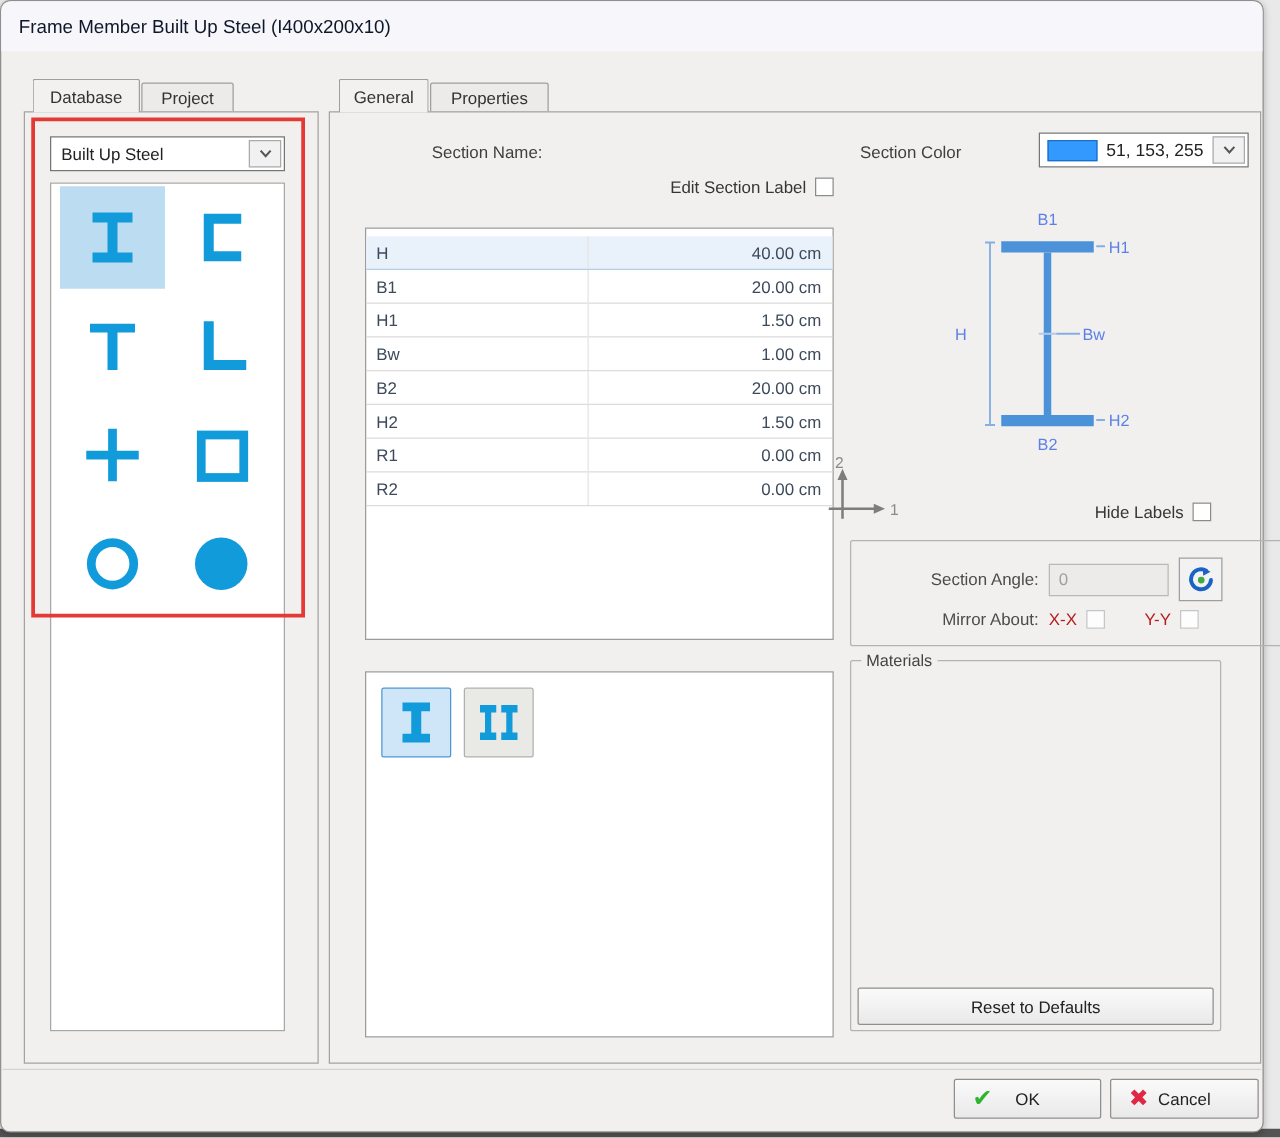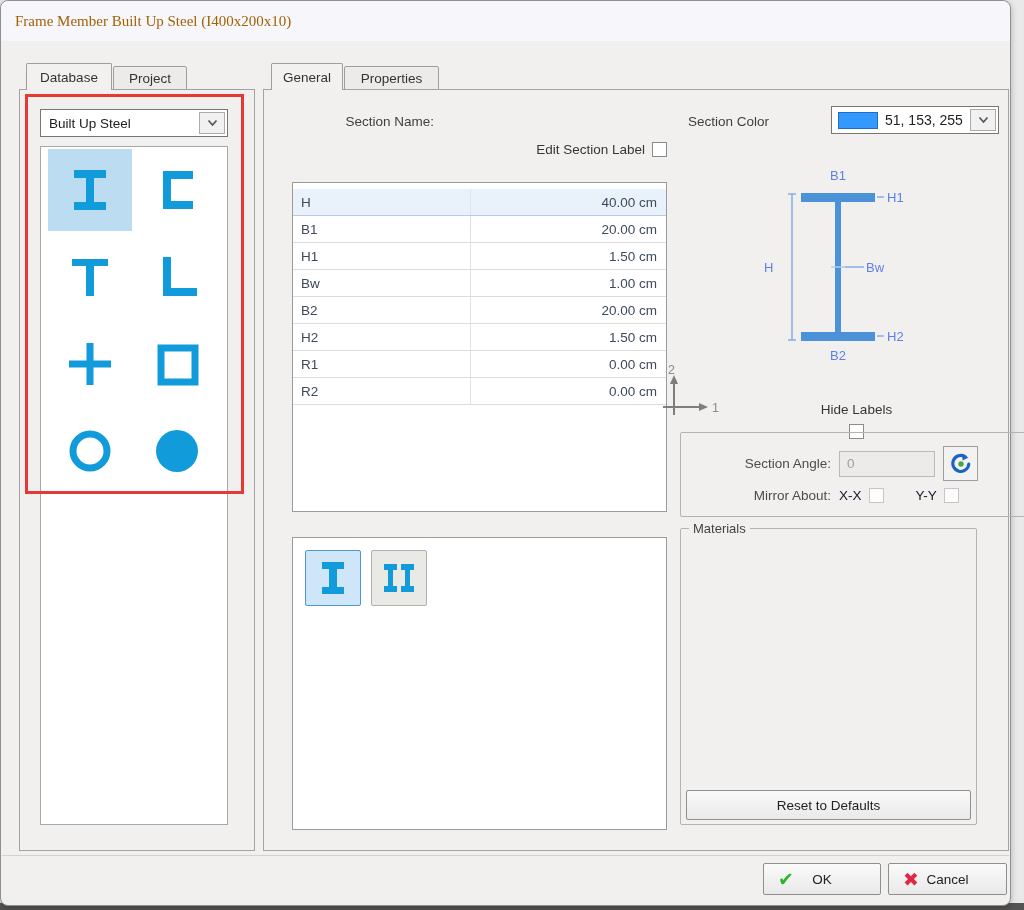--- a/index.html
+++ b/index.html
@@ -13,21 +13,21 @@
   .bottom-strip{position:absolute;left:0;right:0;bottom:0;height:7px;background:#545454;}
   .dialog{
     position:absolute;left:0;top:0;width:1009px;height:904px;
     background:#f1f0ee;border:1px solid #8f8f8f;border-radius:8px;
     box-shadow:0 2px 6px rgba(0,0,0,.25);
   }
   .titlebar{
     position:absolute;left:0;top:0;right:0;height:40px;
     background:#f7f7fb;border-radius:8px 8px 0 0;
     display:flex;align-items:center;padding-left:14px;box-sizing:border-box;
-    font-size:15px;color:#a16207;font-family:Liberation Serif, serif;
+    font-size:15px;color:#0f172a;
   }
   
   .tab{position:absolute;box-sizing:border-box;border:1px solid #9e9e9e;
        display:flex;align-items:center;justify-content:center;font-size:13.5px;color:#333;
        border-radius:2px 2px 0 0;cursor:default;}
   .tab.active{background:#f2f1f0;border-bottom:none;z-index:3;}
   .tab.inactive{background:#ecebea;z-index:1;}
   .tabpage{position:absolute;box-sizing:border-box;border:1px solid #a3a3a3;background:#f1f0ee;z-index:2;}
 
   
@@ -61,21 +61,21 @@
   .panel-white{position:absolute;box-sizing:border-box;background:#fff;border:1px solid #9b9b9b;}
   .variant-btn{position:absolute;width:56px;height:56px;box-sizing:border-box;
     display:flex;align-items:center;justify-content:center;border-radius:2px;}
   .variant-btn.selected{background:#cfe6f8;border:1px solid #4f97d4;}
   .variant-btn.plain{background:#e9e9e6;border:1px solid #b1b1ac;}
 
   .groupbox{position:absolute;box-sizing:border-box;border:1px solid #b3b3b3;border-radius:2px;}
   .fieldset{position:absolute;box-sizing:border-box;border:1px solid #b3b3b3;border-radius:2px;}
   .fieldset .legend{position:absolute;top:-8px;left:8px;background:#f1f0ee;padding:0 4px;font-size:13px;color:#444;}
   .angle-row{position:absolute;display:flex;align-items:center;font-size:13.5px;color:#4c4c4c;}
-  .gray-txt{color:#0f172a;}
+  .gray-txt{color:#b91c1c;}
 
   .mat-table{position:absolute;left:5px;right:5px;top:17px;height:235px;background:#fff;border:1px solid #b5b5b5;box-sizing:border-box;}
   .mat-header{display:flex;height:24px;font-size:13.5px;align-items:stretch;border-bottom:1px solid #dcdcdc;}
   .mat-header .mcell1{width:148px;background:#e8f3fb;display:flex;align-items:center;padding-left:8px;color:#333;border-right:1px solid #e3e3e3;box-sizing:border-box;}
   .mat-header .mcell2{flex:1;display:flex;align-items:center;justify-content:flex-end;padding-right:6px;}
   .default-link{color:#149414;text-decoration:underline;font-size:13.5px;cursor:pointer;}
 
   .btn{box-sizing:border-box;border:1px solid #8f8f8f;background:linear-gradient(#fafafa,#e9e9e9);
     display:flex;align-items:center;justify-content:center;font-size:13.5px;color:#222;border-radius:2px;cursor:default;}
   .reset-btn{position:absolute;left:5px;right:5px;bottom:4px;height:30px;}
@@ -248,21 +248,21 @@
 
     <svg style="position:absolute;left:396px;top:271px;" width="62" height="58" viewBox="0 0 62 58">
       <text x="8" y="13" font-size="12.5" fill="#8a8a8a">2</text>
       <line x1="14" y1="54" x2="14" y2="20" stroke="#7d7d7d" stroke-width="2"></line>
       <polygon points="14,14 10,23 18,23" fill="#7d7d7d"></polygon>
       <line x1="3" y1="46" x2="42" y2="46" stroke="#7d7d7d" stroke-width="2"></line>
       <polygon points="48,46 39,42 39,50" fill="#7d7d7d"></polygon>
       <text x="52" y="51" font-size="12.5" fill="#8a8a8a">1</text>
     </svg>
 
-    <div class="chkrow" style="left:480px;top:312px;width:225px;flex-direction:column;">
+    <div class="chkrow" style="left:480px;top:312px;width:225px;">
       <span>Hide Labels</span>
       <span class="chk"></span>
     </div>
 
     <div class="groupbox" style="left:416px;top:342px;width:354px;height:85px;">
       <div class="angle-row" style="left:0;top:13px;width:100%;">
         <span style="width:150px;text-align:right;padding-right:8px;">Section Angle:</span>
         <span class="field-disabled" style="position:static;width:96px;height:26px;">
           <span>0</span>
         </span>

